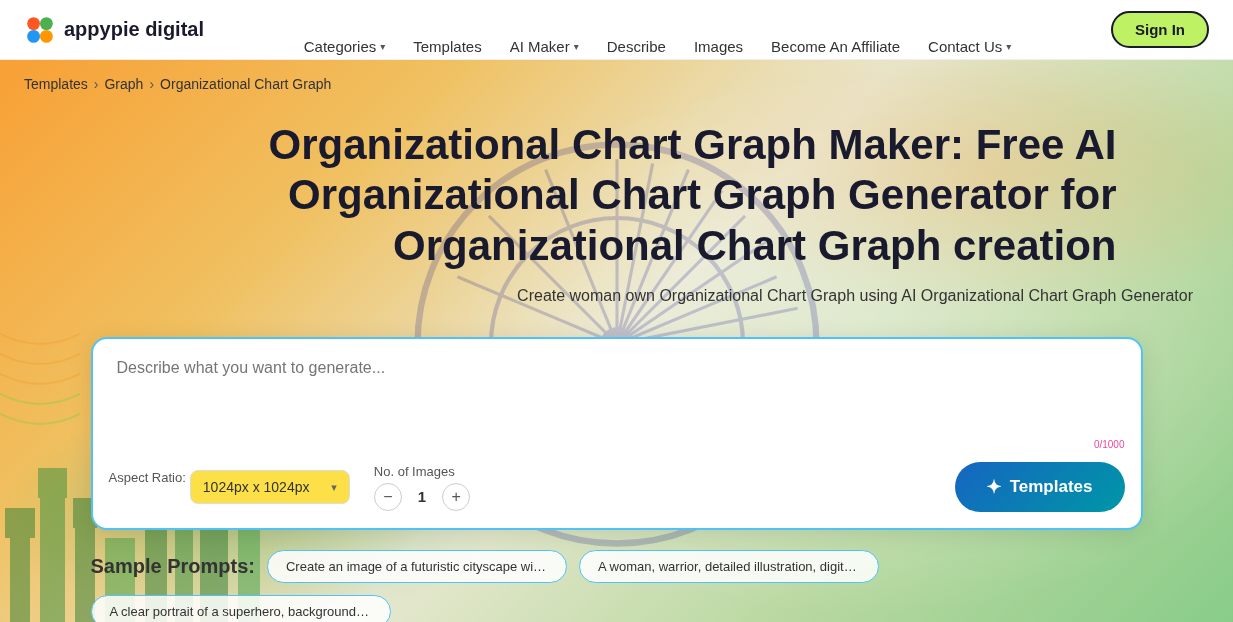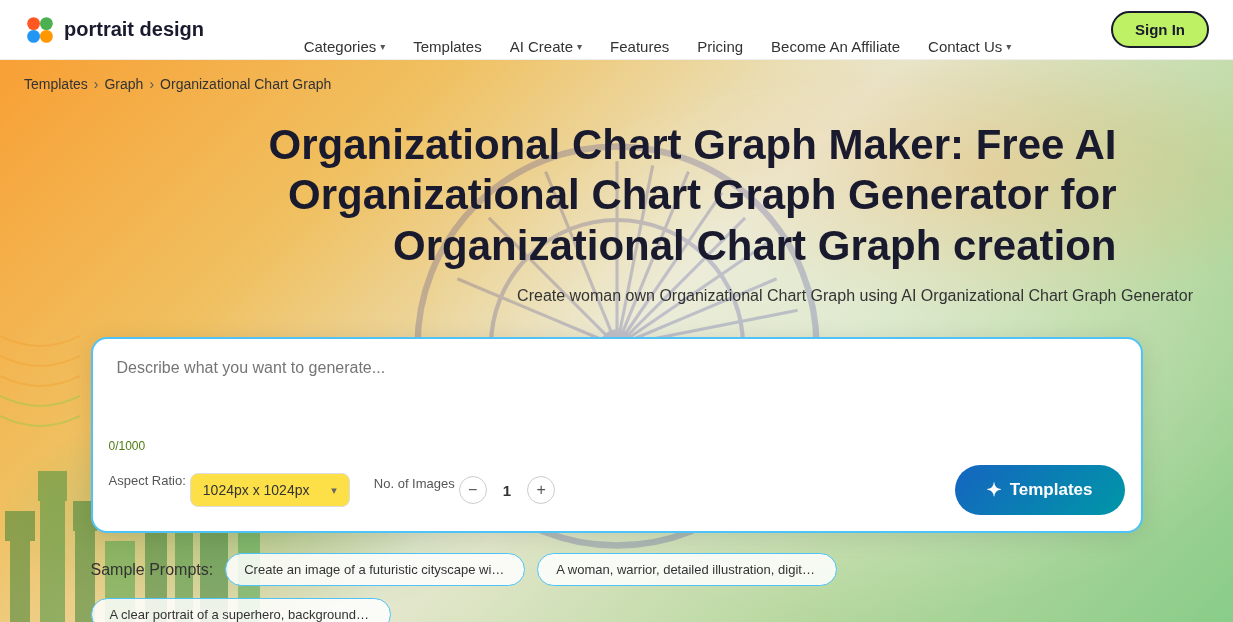--- a/index.html
+++ b/index.html
@@ -83,34 +83,34 @@
       margin: 0 auto; max-width: 1100px; padding: 0 24px;
     }
     .generator-card {
       background: #fff; border-radius: 16px; border: 2px solid #4fc3f7;
       padding: 16px; box-shadow: 0 4px 24px rgba(0,0,0,0.10);
     }
     .prompt-textarea {
       width: 100%; height: 80px; border: none; outline: none; resize: none;
       font-size: 16px; color: #15803d; font-family: Liberation Sans, sans-serif; padding: 4px 8px;
     }
-    .char-count { font-size: 12px; color: #4d7c0f; flex: 1; }
+    .char-count { font-size: 10px; color: #ec4899; text-align: right; flex: 1; }
     .controls-row {
       display: flex; align-items: center; gap: 24px; margin-top: 12px;
     }
     .aspect-section { display: flex; flex-direction: row; gap: 4px; min-width: 180px; }
     .control-label { font-size: 13px; color: #555; font-weight: 500; }
     .aspect-select {
       display: flex; align-items: center; gap: 6px;
       border: 1px solid #ddd; border-radius: 8px; padding: 8px 12px;
       cursor: pointer; font-size: 14px; color: #333; background: #fde047;
       min-width: 160px;
     }
     .aspect-chevron { margin-left: auto; color: #666; font-size: 11px; }
-    .images-section { display: flex; flex-direction: row; gap: 4px; }
+    .images-section { display: flex; flex-direction: column; gap: 4px; }
     .qty-control {
       display: flex; align-items: center; gap: 16px;
     }
     .qty-btn {
       width: 28px; height: 28px; border-radius: 50%; border: 1.5px solid #ccc;
       background: #fff; cursor: pointer; font-size: 16px; color: #555;
       display: flex; align-items: center; justify-content: center; line-height: 1;
     }
     .qty-value { font-size: 15px; font-weight: 600; color: #333; }
     .generate-btn {
@@ -122,61 +122,61 @@
     }
     .generate-icon { font-size: 18px; }
 
     
     .sample-prompts {
       position: relative; z-index: 5;
       display: flex; align-items: center; gap: 12px;
       padding: 20px 24px 0; max-width: 1100px; margin: 0 auto;
       flex-wrap: wrap;
     }
-    .sample-label { font-size: 16px; font-weight: 400; color: #333; white-space: nowrap; }
+    .sample-label { font-size: 20px; font-weight: 700; color: #333; white-space: nowrap; }
     .prompt-chip {
       border: 1.5px solid #4fc3f7; border-radius: 20px;
       padding: 8px 18px; font-size: 13px; color: #333;
       background: rgba(255,255,255,0.85); cursor: pointer;
       white-space: nowrap; overflow: hidden; text-overflow: ellipsis;
       max-width: 300px;
     }
   </style>
 </head>
 <body>
 
 <nav>
   <a class="nav-logo" href="#">
 
     <svg class="logo-icon" viewBox="0 0 40 40">
       <circle cx="12" cy="12" r="8" fill="#FF5722"></circle>
       <circle cx="28" cy="12" r="8" fill="#4CAF50"></circle>
       <circle cx="12" cy="28" r="8" fill="#2196F3"></circle>
       <circle cx="28" cy="28" r="8" fill="#FF9800"></circle>
     </svg>
-    <span class="logo-text">portrait design</span>
+    <span class="logo-text">appypie digital</span>
   </a>
 
   <div class="nav-links">
     <a class="nav-link" href="#">
       <span>Categories</span>
       <span class="chevron-down">▾</span>
     </a>
     <a class="nav-link" href="#">
       <span>Templates</span>
     </a>
     <a class="nav-link" href="#">
-      <span>AI Create</span>
+      <span>AI Maker</span>
       <span class="chevron-down">▾</span>
     </a>
     <a class="nav-link" href="#">
-      <span>Features</span>
-    </a>
-    <a class="nav-link" href="#">
-      <span>Pricing</span>
+      <span>Describe</span>
+    </a>
+    <a class="nav-link" href="#">
+      <span>Images</span>
     </a>
     <a class="nav-link" href="#">
       <span>Become An Affiliate</span>
     </a>
     <a class="nav-link" href="#">
       <span>Contact Us</span>
       <span class="chevron-down">▾</span>
     </a>
   </div>
 

